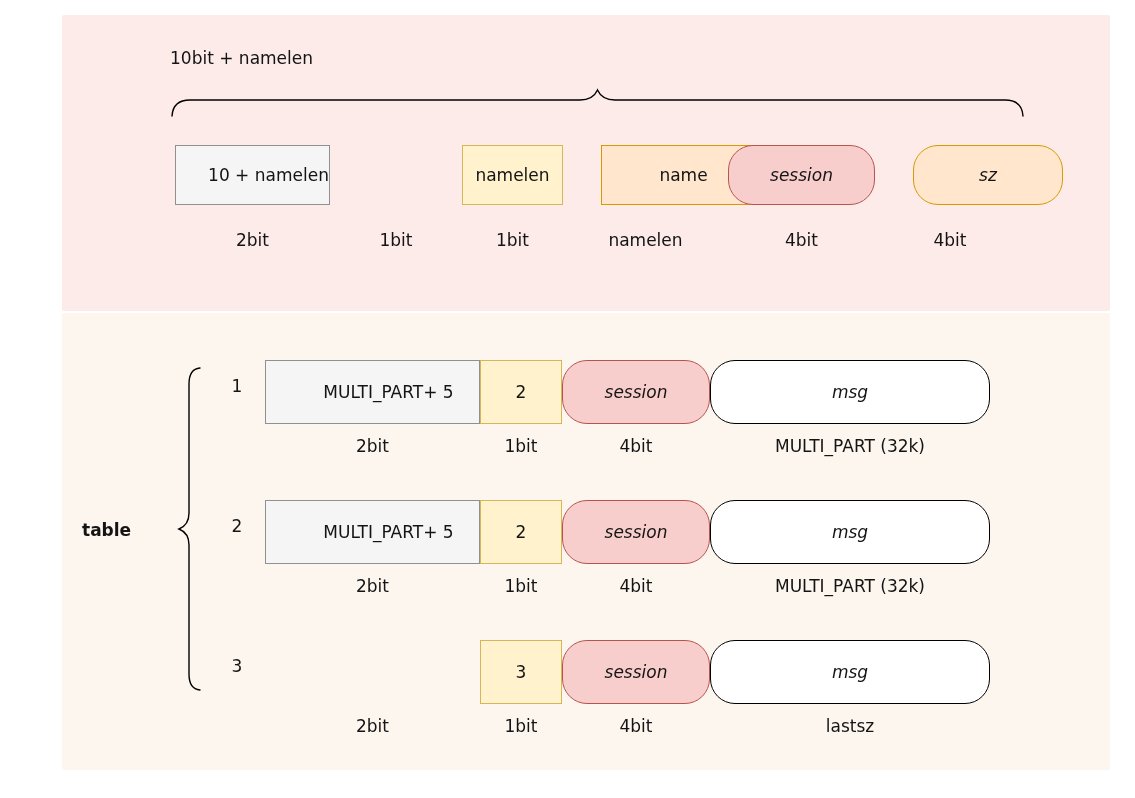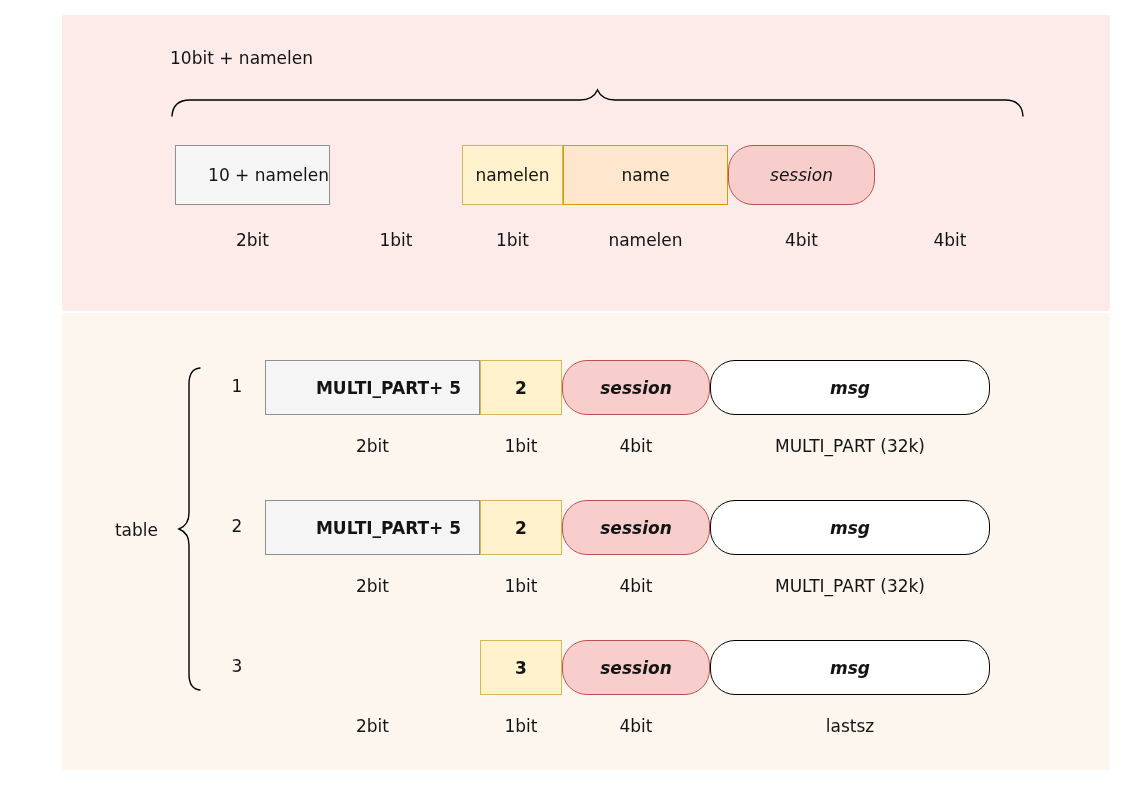--- a/index.html
+++ b/index.html
@@ -36,65 +36,67 @@
   .cell {
     position: absolute;
     height: 60px;
     display: flex;
     align-items: center;
     justify-content: center;
     font-size: 17px;
     border: 1px solid #000;
     white-space: nowrap;
   }
-  .row-cell { height: 55px; font-weight: bold; }
+  .row-cell { height: 64px; }
 
   .gray   { background: #f5f5f5; border-color: #909090; padding-left: 32px; }
   .yellow { background: #fff2cc; border-color: #d6b656; }
-  .orange { background: #ffe6cc; border-color: #d79b00; }
+  .orange { background: #ffe6cc; border-color: #d79b00; margin-left: 38px; }
   .pink   { background: #f8cecc; border-color: #b85450; }
   .white  { background: #ffffff; border-color: #000000; }
   .it     { font-style: italic; border-radius: 25px; }
 
   .sub {
     position: absolute;
     text-align: center;
     font-size: 17px;
     white-space: nowrap;
   }
   .num {
     position: absolute;
     width: 30px;
     text-align: center;
     font-size: 17px;
   }
   .lbl-table {
     position: absolute;
     left: 82px; top: 520px; width: 76px;
-    text-align: right;
+    text-align: left;
     font-size: 17px;
+    font-weight: bold;
   }
 </style>
 </head>
 <body>
 
 <div class="canvas">
 
   <div class="panel panel-top"></div>
 
   <div class="title">10bit + namelen</div>
 
   <svg class="brace-h" width="855" height="30" viewBox="0 0 855 30">
     <path d="M2,28 Q3,12 20,12 L410,12 Q423,12 427.5,2 Q432,12 445,12 L835,12 Q852,12 853,28" fill="none" stroke="#000000" stroke-width="1.4" stroke-linecap="round"></path>
   </svg>
 
   <div class="cell gray" style="left:175px;top:145px;width:155px">10 + namelen</div>
   <div class="cell yellow" style="left:462px;top:145px;width:101px">namelen</div>
   <div class="cell orange" style="left:563px;top:145px;width:165px">name</div>
   <div class="cell pink it" style="left:728px;top:145px;width:147px">session</div>
+  <div class="cell orange it" style="left:875px;top:145px;width:150px">sz</div>
 
   <div class="sub" style="left:175px;top:230px;width:155px">2bit</div>
   <div class="sub" style="left:330px;top:230px;width:132px">1bit</div>
   <div class="sub" style="left:462px;top:230px;width:101px">1bit</div>
   <div class="sub" style="left:563px;top:230px;width:165px">namelen</div>
   <div class="sub" style="left:728px;top:230px;width:147px">4bit</div>
   <div class="sub" style="left:875px;top:230px;width:150px">4bit</div>
 
   <div class="panel panel-bottom"></div>
 

